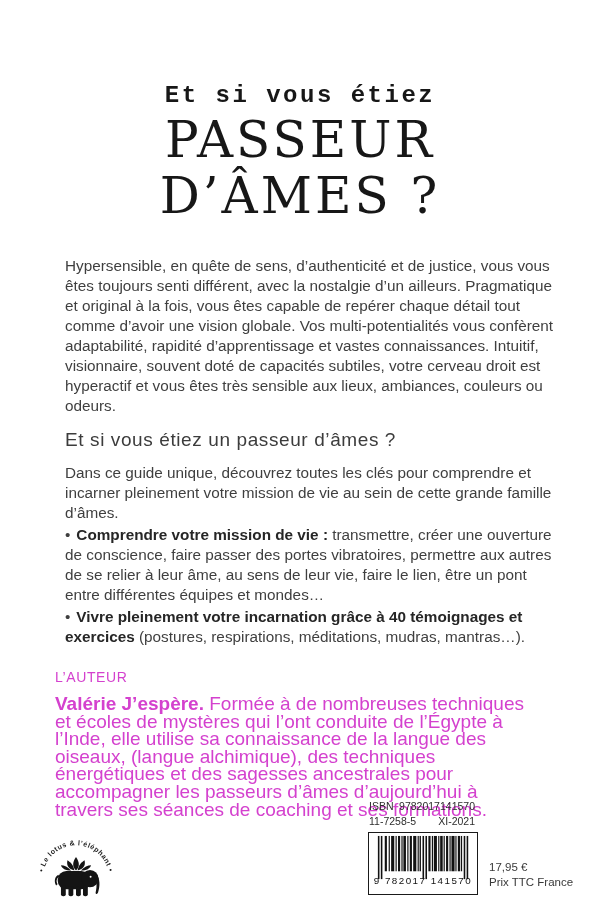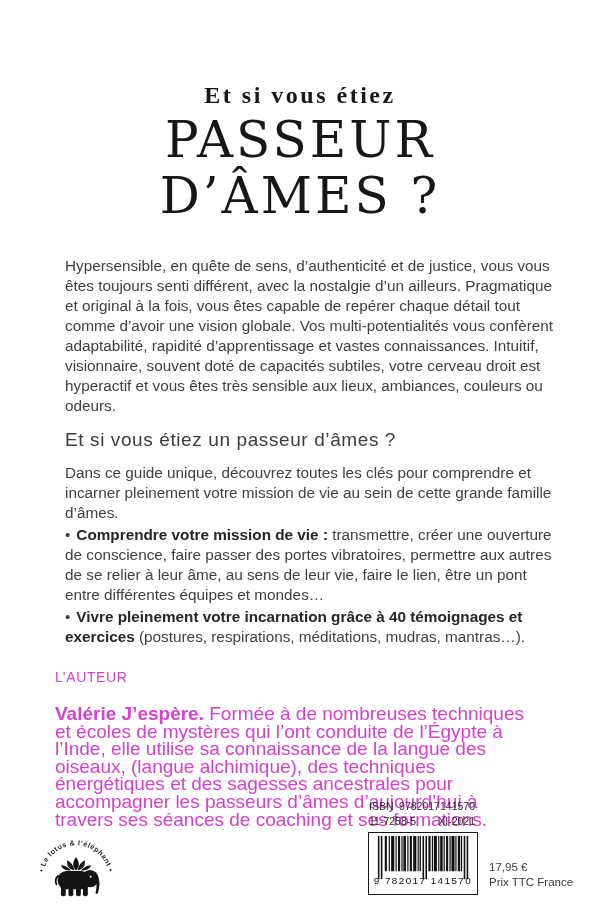--- a/index.html
+++ b/index.html
@@ -12,21 +12,21 @@
     position: relative;
     width: 600px; height: 921px;
     background: #ffffff;
     overflow: hidden;
   }
 
   
   .kicker {
     position: absolute; top: 82px; left: 0; width: 600px;
     text-align: center;
-    font-family: Liberation Serif, serif;
+    font-family: Liberation Mono, monospace;
     font-weight: 700; font-size: 24px; letter-spacing: 2.5px;
     color: #171717;
   }
   .title {
     position: absolute; top: 112px; left: 0; width: 600px;
     text-align: center;
     font-family: "DejaVu Serif", serif;
     font-weight: 400; font-size: 50px; line-height: 56px;
     letter-spacing: 3px; color: #171717;
   }
@@ -46,21 +46,21 @@
   .desc .bullet { margin-top: 2px; }
   .desc b { color: #262626; }
   .marker { margin-right: 6px; }
 
   
   .author {
     position: absolute; left: 55px; top: 669px; width: 480px;
     color: #d441ce;
   }
   .author-label {
-    font-size: 14px; letter-spacing: 0.6px; margin-bottom: 20px;
+    font-size: 14px; letter-spacing: 0.6px; margin-bottom: 10px;
   }
   .author p {
     margin: 0; font-size: 19px; line-height: 17.6px;
   }
   .author b { font-weight: 700; }
 
   
   .logo {
     position: absolute; left: 33px; top: 829px;
     width: 86px; height: 82px;

